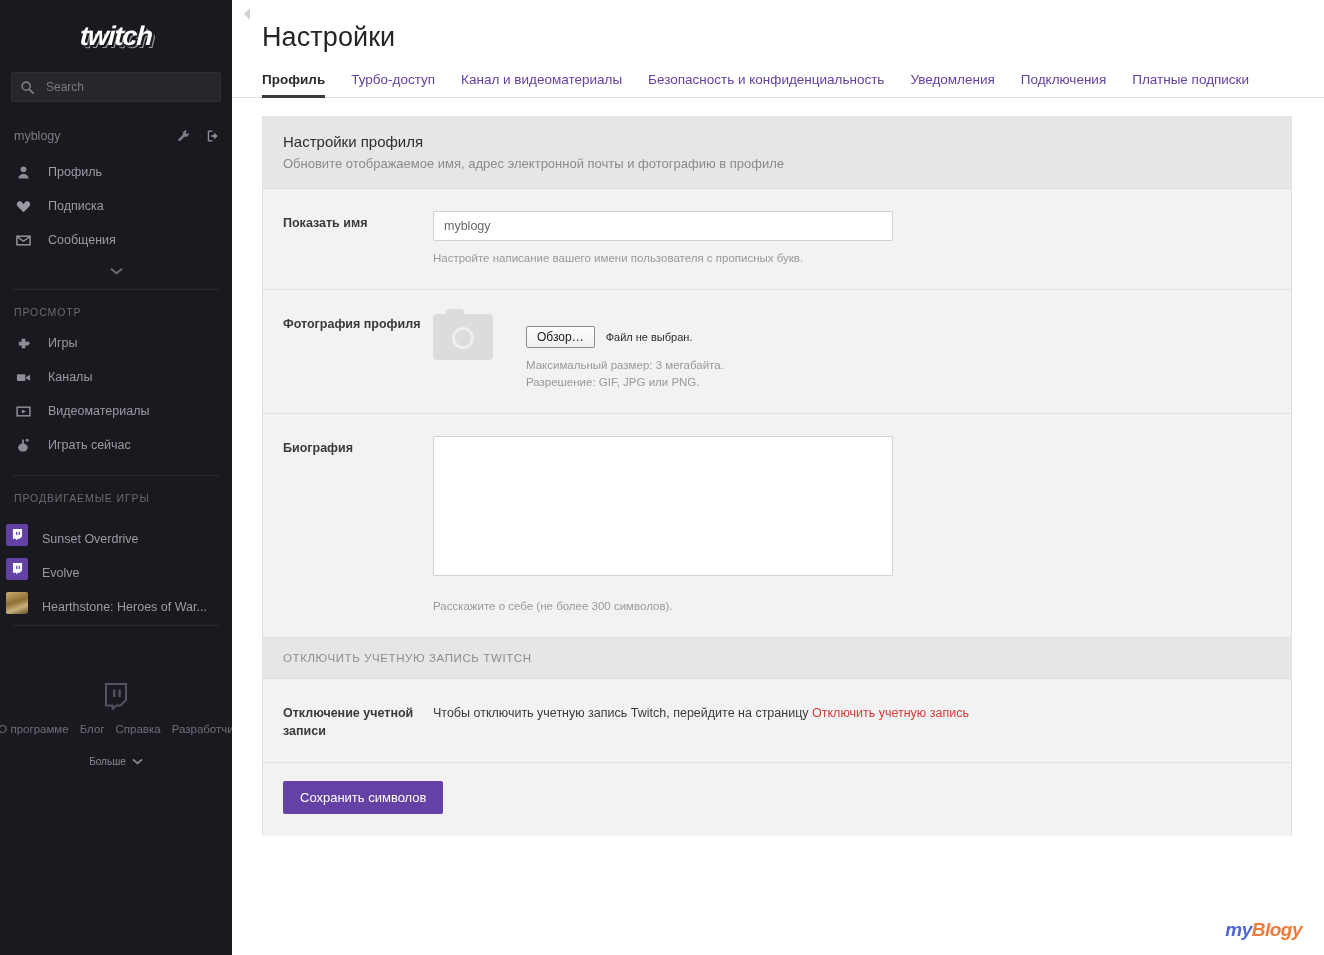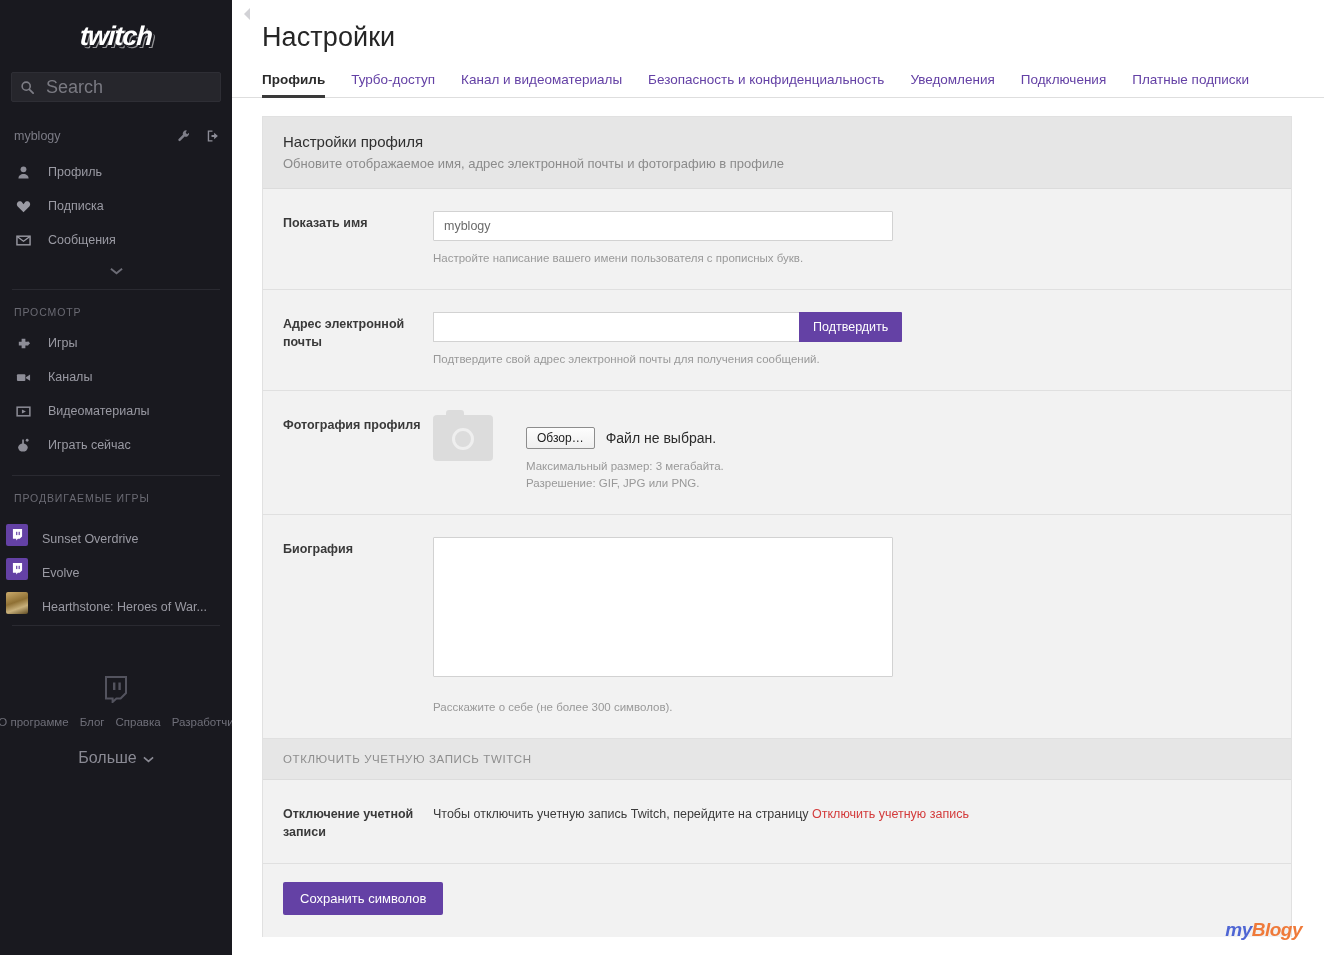--- a/index.html
+++ b/index.html
@@ -52,21 +52,21 @@
     display: flex;
     align-items: center;
     padding: 0 8px;
   }
   .search-box .sicon { width: 15px; height: 15px; margin-right: 9px; opacity: .75; }
   .search-box input {
     background: transparent;
     border: none;
     outline: none;
     color: #b8b8bf;
-    font-size: 18px;
+    font-size: 12px;
     font-family: "Liberation Sans", sans-serif;
     width: 100%;
   }
   .search-box input::placeholder { color: #7a7a82; }
 
   .user-row {
     height: 34px;
     margin-top: 17px;
     padding: 0 12px 0 14px;
     display: flex;
@@ -149,21 +149,21 @@
     gap: 11px;
     font-size: 11.5px;
     color: #6f6f79;
     padding: 0 9px;
     white-space: nowrap;
     overflow: hidden;
   }
   .footer-links span { cursor: pointer; }
   .footer-more {
     margin-top: 21px;
-    font-size: 16px;
+    font-size: 10px;
     color: #8a8a94;
     display: flex;
     align-items: center;
     justify-content: center;
     gap: 6px;
     cursor: pointer;
   }
 
   
   #main {
@@ -325,21 +325,21 @@
   .btn-browse {
     border: 1px solid #8d8d8d;
     background: linear-gradient(#fdfdfd,#efefef);
     font-size: 12px;
     font-family: "Liberation Sans", sans-serif;
     color: #202020;
     padding: 3px 10px;
     cursor: pointer;
     border-radius: 2px;
   }
-  .file-name { font-size: 14px; color: #2b2b2b; }
+  .file-name { font-size: 11px; color: #2b2b2b; }
   .photo-hint { max-width: 265px; }
 
   .bio-box {
     width: 460px;
     height: 140px;
     border: 1px solid #d2d2d2;
     background: #ffffff;
     resize: none;
     outline: none;
     font-family: "Liberation Sans", sans-serif;
@@ -604,30 +604,20 @@
       </div>
 
       <div class="row">
         <div class="row-label">Показать имя</div>
         <div class="row-body">
           <input class="text-input" type="text" value="myblogy" style="">
           <div class="hint">Настройте написание вашего имени пользователя с прописных букв.</div>
         </div>
       </div>
 
-      <div class="row">
-        <div class="row-label">Адрес электронной почты</div>
-        <div class="row-body">
-          <div class="email-group">
-            <input class="text-input" type="text" value="" style="">
-            <button class="btn-confirm">Подтвердить</button>
-          </div>
-          <div class="hint">Подтвердите свой адрес электронной почты для получения сообщений.</div>
-        </div>
-      </div>
 
       <div class="row">
         <div class="row-label">Фотография профиля</div>
         <div class="row-body">
           <div class="photo-area">
             <div class="avatar-ph">
               <span class="bump"></span>
               <span class="lens"></span>
             </div>
             <div class="photo-right">

